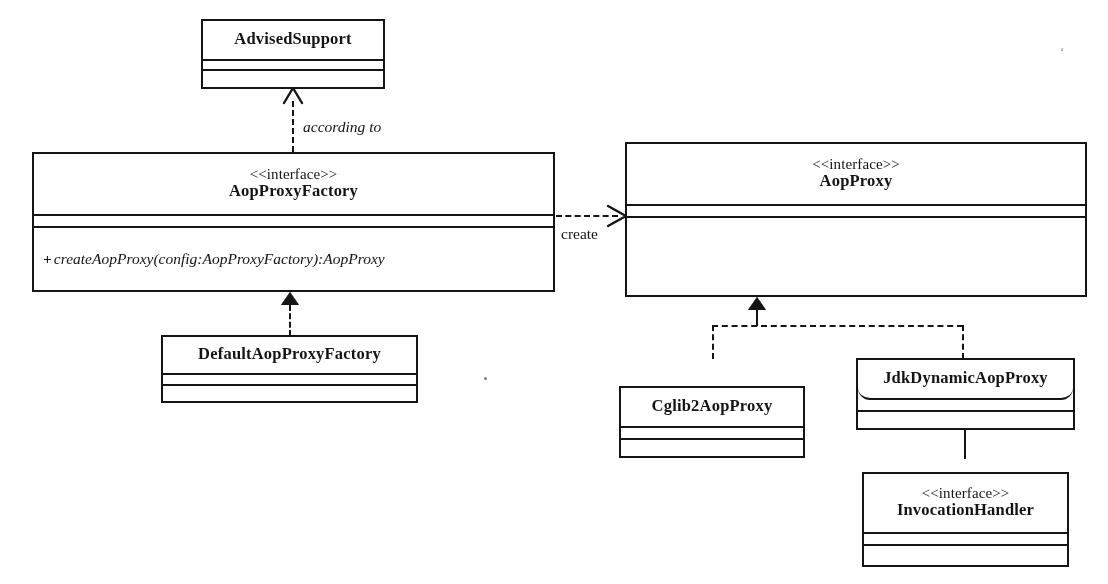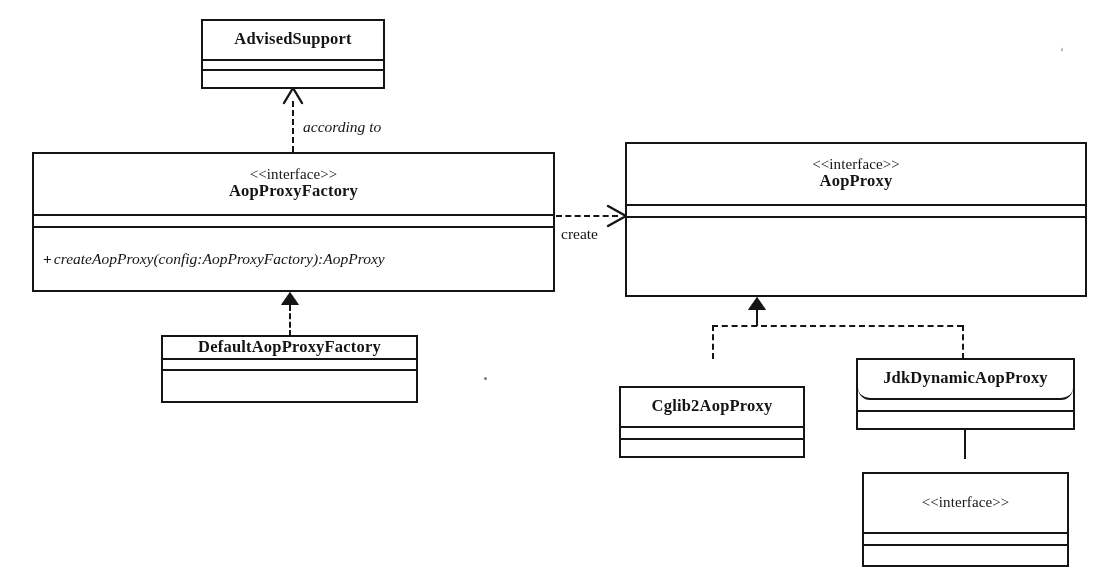--- a/index.html
+++ b/index.html
@@ -218,21 +218,21 @@
 
   <div class="uml-class" style="left:625px; top:142px; width:462px; height:155px;">
     <div class="uml-header" style="height:62px;">
       <div class="stereotype">&lt;&lt;interface&gt;&gt;</div>
       <div class="class-name">AopProxy</div>
     </div>
     <div class="uml-attrs" style="height:12px;"></div>
   </div>
 
   <div class="uml-class" style="left:161px; top:335px; width:257px; height:68px;">
-    <div class="uml-header" style="height:23px;">
+    <div class="uml-header" style="height:38px;">
       <div class="class-name">DefaultAopProxyFactory</div>
     </div>
     <div class="uml-attrs" style="height:11px;"></div>
     <div class="uml-ops"></div>
   </div>
 
   <div class="uml-class" style="left:619px; top:358px; width:186px; height:72px;margin-top:28px;">
     <div class="uml-header" style="height:40px;">
       <div class="class-name">Cglib2AopProxy</div>
     </div>
@@ -244,20 +244,21 @@
     <div class="uml-header" style="height:40px;border-radius:12px;">
       <div class="class-name">JdkDynamicAopProxy</div>
     </div>
     <div class="uml-attrs" style="height:12px;"></div>
     <div class="uml-ops"></div>
   </div>
 
   <div class="uml-class" style="left:862px; top:472px; width:207px; height:95px;">
     <div class="uml-header" style="height:60px;">
       <div class="stereotype">&lt;&lt;interface&gt;&gt;</div>
+      <div class="class-name">InvocationHandler</div>
     </div>
     <div class="uml-attrs" style="height:12px;"></div>
     <div class="uml-ops"></div>
   </div>
 
   <div class="tick-mark" style="left:1060px; top:44px;">ʻ</div>
   <div class="speck" style="left:484px; top:377px; width:3px; height:3px;"></div>
 
 </div>
 

